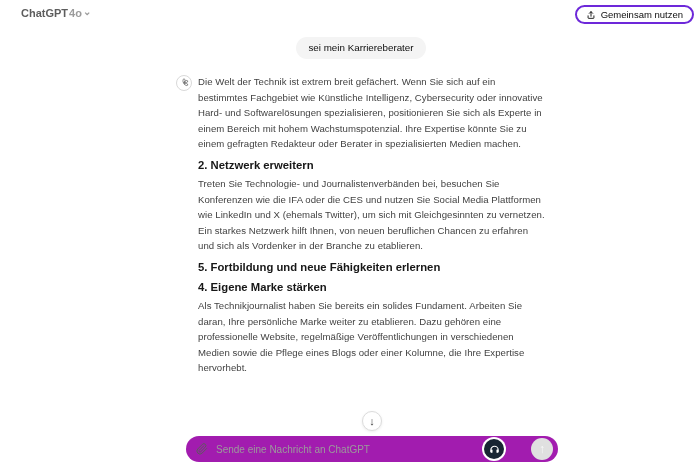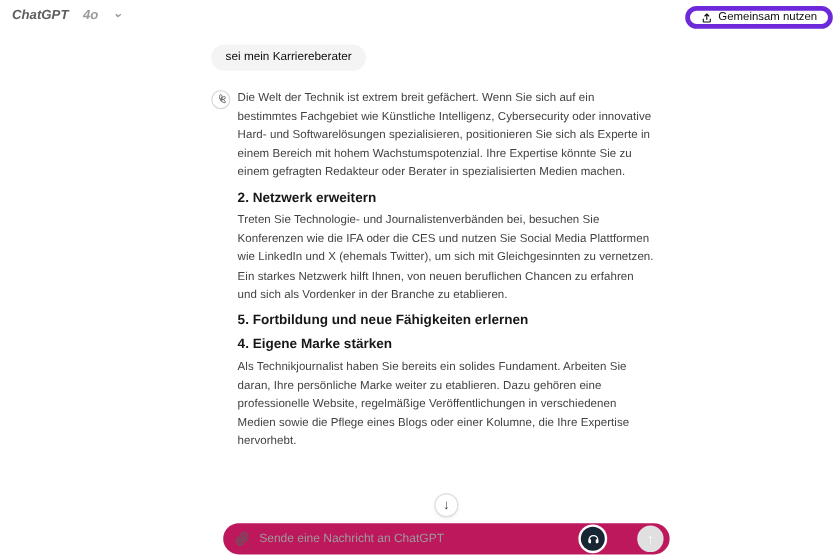--- a/index.html
+++ b/index.html
@@ -2,52 +2,52 @@
 <html lang="de"><head>
 <meta charset="utf-8">
 <style>
   * { margin:0; padding:0; box-sizing:border-box; }
   html,body { width:700px; height:464px; overflow:hidden; background:#fff;
     font-family:"Liberation Sans", sans-serif; color:#0d0d0d; }
   .app { position:relative; width:700px; height:464px; background:#fff; }
 
   
   .header { position:absolute; top:0; left:0; right:0; height:28px; }
-  .model-switcher { position:absolute; left:10px; top:7px; display:flex; align-items:center;
-    gap:12px; font-size:11px; font-weight:600; color:#5d5d5d; cursor:pointer;font-style:italic; }
+  .model-switcher { position:absolute; left:21px; top:7px; display:flex; align-items:center;
+    gap:1px; font-size:11px; font-weight:600; color:#5d5d5d; cursor:pointer; }
   .model-version { color:#9b9b9b; font-weight:600; }
   .chevron { color:#9b9b9b; font-size:10px; line-height:1; transform:translateY(-1px); }
   .share-btn { position:absolute; right:6px; top:5px; display:flex; align-items:center; gap:5px;
-    height:19px; padding:0 9px; border:4px solid #6d28d9; border-radius:10px; background:#fff;
+    height:19px; padding:0 9px; border:2px solid #6d28d9; border-radius:10px; background:#fff;
     font-size:9.5px; color:#0d0d0d; font-family:inherit; cursor:pointer; }
   .share-btn svg { width:10px; height:10px; stroke:#0d0d0d; }
 
   
   .chat { position:absolute; left:176px; top:30px; width:370px; }
-  .user-row { display:flex; justify-content:flex-start; margin-top:7px; }
+  .user-row { display:flex; justify-content:center; margin-top:7px; }
   .user-bubble { background:#f4f4f4; border-radius:11px; padding:5px 12px;
     font-size:9.8px; color:#0d0d0d; line-height:12px; }
   .assistant-row { display:flex; margin-top:15px; }
   .avatar { flex:0 0 16px; width:16px; height:16px; margin-right:6px; margin-top:1px;
     border-radius:50%; border:1px solid #d9d9d9; display:flex; align-items:center; justify-content:center; }
   .avatar svg { width:10px; height:10px; }
   .msg-content { flex:1; min-width:0; }
   .msg-content p { font-size:9.6px; line-height:15.6px; color:#424242; letter-spacing:0.05px; }
   .msg-content h3 { font-size:11.3px; line-height:13px; color:#171717; font-weight:700;
     margin:7px 0 4px; }
 
   
   .scroll-down { position:absolute; left:362px; top:411px; width:20px; height:20px;
     border-radius:50%; background:#fff; border:1px solid #dcdcdc;
     box-shadow:0 1px 3px rgba(0,0,0,.08); display:flex; align-items:center; justify-content:center;
     font-size:11px; color:#3d3d3d; cursor:pointer; z-index:5; padding:0; }
 
   
   .composer { position:absolute; left:186px; top:436px; width:372px; height:26px;
-    background:#be185d; border-radius:13px; display:flex; align-items:center;
+    background:#a21caf; border-radius:13px; display:flex; align-items:center;
     padding:0 5px 0 8px; z-index:4; }
   .attach-btn { width:16px; height:16px; border:none; background:transparent; cursor:pointer;
     display:flex; align-items:center; justify-content:center; padding:0; }
   .attach-btn svg { width:12px; height:12px; stroke:#5d5d5d; }
   .composer-input { flex:1; border:none; outline:none; background:transparent;
     font-size:10px; color:#0d0d0d; font-family:inherit; padding:0 6px; min-width:0; }
   .composer-input::placeholder { color:#9b9b9b; }
   .voice-badge { width:20px; height:20px; border-radius:50%; background:#182533; border:none;
     box-shadow:0 0 0 2px #fff; display:flex; align-items:center; justify-content:center;
     cursor:pointer; margin-right:27px; flex:0 0 auto; padding:0; }

